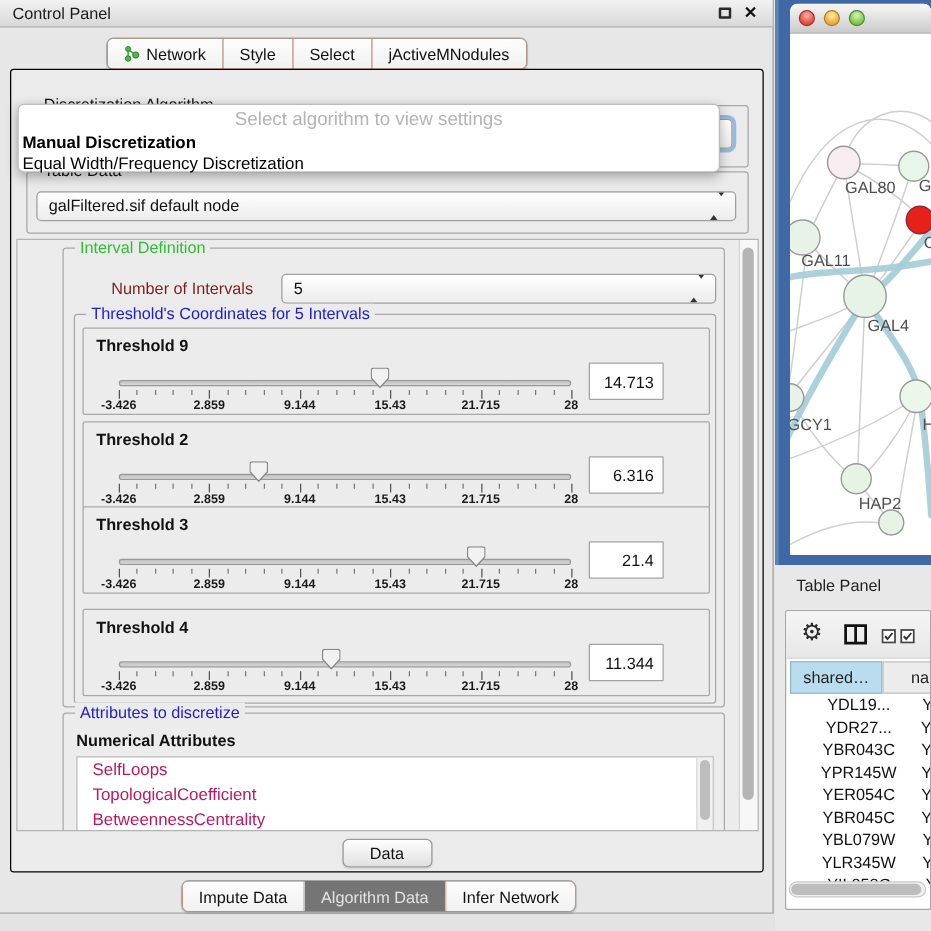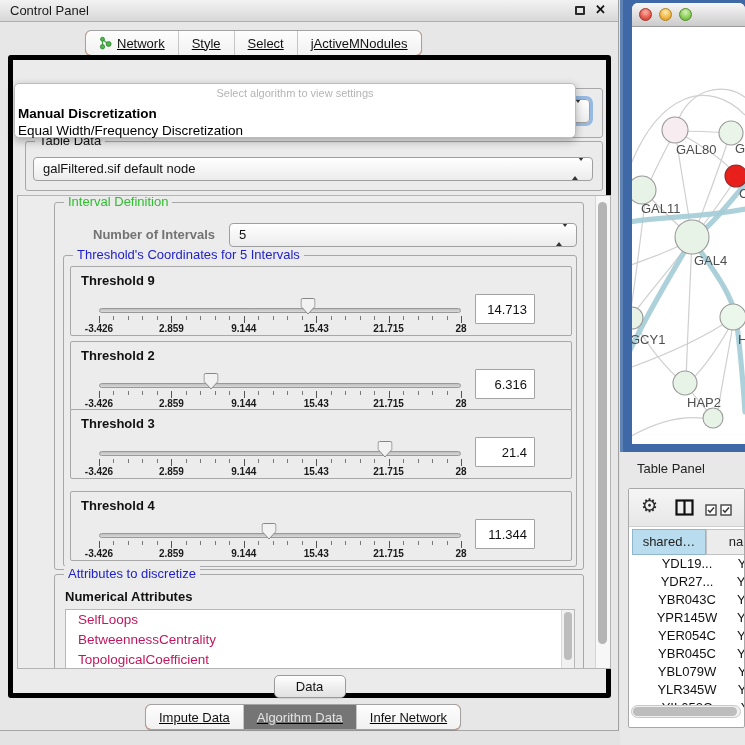--- a/index.html
+++ b/index.html
@@ -10,31 +10,31 @@
   
   .cp-window { position:absolute; left:0; top:0; width:619px; height:731px;
     background:#e7e7e7; border-right:1px solid #a0a0a0; border-bottom:1px solid #a6a6a6; }
   .cp-titlebar { position:absolute; left:0; top:0; right:0; height:22px;
     background:linear-gradient(#f2f2f2,#d8d8d8); border-bottom:1px solid #aeaeae; }
   .cp-title { position:absolute; left:10px; top:3px; font-size:13px; color:#1a1a1a; }
   .win-float { position:absolute; right:33px; top:6px; width:10px; height:9px; border:2px solid #2a2a2a; border-radius:1px; }
   .win-close { position:absolute; right:12px; top:2px; font-size:13px; font-weight:800; color:#111; }
 
   .tabgroup { position:absolute; display:flex; height:26px; border:1px solid #a3a3a3;
-    border-radius:6px; overflow:hidden; background:#c2410c; box-shadow:0 1px 1px rgba(0,0,0,.12);text-decoration:underline; }
+    border-radius:6px; overflow:hidden; background:#c2410c; box-shadow:0 1px 1px rgba(0,0,0,.12); }
   .tabs-top { left:85px; top:30px; }
   .tabs-bottom { left:145px; top:704px; }
   .tab { display:flex; align-items:center; gap:5px; padding:0 13px; font-size:13px; color:#111;
     background:linear-gradient(#fdfdfd,#f1f1f1); border-right:1px solid #c6c6c6; white-space:nowrap; cursor:default; }
   .tab:last-child { border-right:none; }
   .tab.sel { background:#757575; color:#e3e3e3; }
   .tab .ticon { display:inline-flex; }
 
   .cp-content { position:absolute; left:8px; top:55px; width:603px; height:643px;
-    border:5px solid #000000; border-radius:3px; background:#ebebeb; }
+    border:1px solid #000000; border-radius:3px; background:#ebebeb; }
 
   .grp { position:absolute; border:1px solid #a8a8a8; border-radius:3px; }
   .grp-title { position:absolute; top:-9px; left:9px; background:#ebebeb; padding:0 4px;
     font-size:13px; color:#111; white-space:nowrap; }
   .grp-title.green { color:#2fbe2f; }
   .grp-title.blue { color:#2121cc; }
 
   #grpAlgo { left:12px; top:28px; width:578px; height:50px; }
   #grpTableData { left:12px; top:81px; width:578px; height:50px; }
 
@@ -48,21 +48,21 @@
     border-top:4px solid #333; }
   #comboAlgo { left:20px; top:39px; width:557px; box-shadow:0 0 0 3px rgba(92,152,222,.6); }
   #comboTable { left:20px; top:97px; width:560px; }
 
   #scrollArea { position:absolute; left:4px; top:135px; width:594px; height:474px;
     border:1px solid #b4b4b4; background:#ececec; overflow:hidden; }
   #vscroll { position:absolute; right:0; top:0; width:15px; height:472px; background:#f7f7f7; border-left:1px solid #d4d4d4; }
   #vscroll .thumb { position:absolute; left:2px; top:6px; width:9px; height:442px; background:#b4b4b4; border-radius:5px; }
 
   #grpInterval { left:36px; top:6px; width:530px; height:368px; }
-  .lbl-intervals { position:absolute; left:38px; top:24px; font-size:13px; font-weight:bold; color:#737373; }
+  .lbl-intervals { position:absolute; left:38px; top:24px; font-size:13px; font-weight:normal; color:#7f1d1d; }
   #comboIntervals { left:174px; top:20px; width:348px; }
   #grpThresholds { left:8px; top:52px; width:514px; height:312px; }
 
   .thr-box { position:absolute; left:6px; width:502px; height:70px; border:1px solid #a8a8a8;
     background:#ececec; border-radius:2px; }
   .thr-label { position:absolute; left:10px; top:6px; font-size:13px; font-weight:bold; color:#111; }
   .sl-zone { position:absolute; left:28px; top:0; width:362px; height:70px; }
   .sl-track { position:absolute; left:0; right:0; top:41px; height:5px;
     background:linear-gradient(#bfbfbf,#d9d9d9); border:1px solid #999; border-radius:3px; }
   .tick { position:absolute; top:49px; width:1px; height:7px; background:#555; }
@@ -81,21 +81,21 @@
   .list-scroll { position:absolute; right:0; top:0; width:13px; height:100%; background:#f1f1f1; border-left:1px solid #d8d8d8; }
   .list-scroll .thumb { position:absolute; left:2px; top:2px; width:8px; height:48px; background:#bdbdbd; border-radius:4px; }
 
   #applyBtn { position:absolute; left:50%; transform:translateX(-50%); top:615px; width:72px; height:23px;
     border:1px solid #9a9a9a; border-radius:5px; background:linear-gradient(#fefefe,#e1e1e1);
     font-size:13px; color:#111; text-align:center; line-height:21px; box-shadow:0 1px 1px rgba(0,0,0,.1); }
 
   
   #popup { position:absolute; left:14px; top:83px; width:562px; height:55px; background:#fff;
     border:1px solid #bdbdbd; border-radius:5px; box-shadow:0 3px 9px rgba(0,0,0,.3); z-index:50; }
-  .pp-placeholder { position:absolute; top:3px; left:0; right:0; text-align:center; color:#b4b4b4; font-size:11px; }
+  .pp-placeholder { position:absolute; top:3px; left:0; right:0; text-align:center; color:#b4b4b4; font-size:15px; }
   .pp-item { position:absolute; left:3px; right:3px; height:17px; line-height:17px; font-size:13.5px; color:#000; white-space:nowrap; }
   .pp-item.b { top:21px; font-weight:bold; }
   .pp-item.n { top:38px; }
 
   
   #netWin { position:absolute; left:620px; top:0; width:125px; height:452px; background:#3e68a6;
     box-shadow:inset 3px 0 0 rgba(255,255,255,.18); }
   #macWin { position:absolute; left:12px; top:3px; width:113px; height:441px; background:#fff;
     border-radius:6px 6px 0 0; overflow:hidden; }
   #macBar { position:absolute; left:0; top:0; right:0; height:24px;
@@ -367,22 +367,22 @@
         </div>
 
         <div class="grp" id="grpAttrs">
           <span class="grp-title blue">Attributes to discretize</span>
           <span class="attrs-heading">Numerical Attributes</span>
           <div class="attrs-list" id="attrsList">
             <div class="list-scroll">
                 <div class="thumb"></div>
               </div>
           <div class="attr-item">SelfLoops</div>
+              <div class="attr-item">TopologicalCoefficient</div>
               <div class="attr-item">BetweennessCentrality</div>
-              <div class="attr-item">TopologicalCoefficient</div>
             </div>
         </div>
 
         <div id="vscroll">
             <div class="thumb"></div>
           </div>
       </div>
 
       <div id="applyBtn">Data</div>
     </div>

